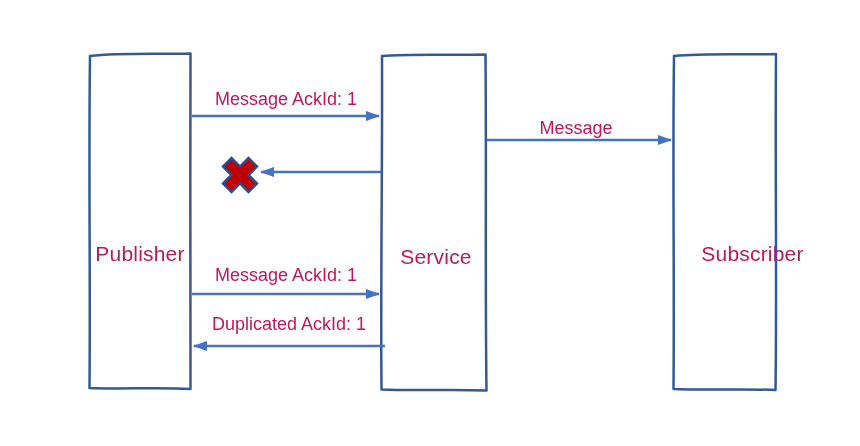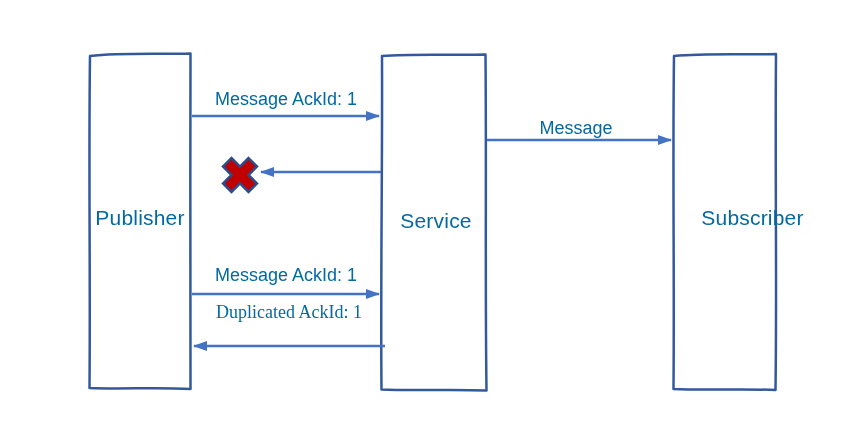--- a/index.html
+++ b/index.html
@@ -15,28 +15,29 @@
     background: #ffffff;
     overflow: hidden;
   }
   .diagram-svg {
     position: absolute;
     left: 0;
     top: 0;
   }
   .label {
     position: absolute;
-    color: #0369a1;
+    color: #be185d;
     text-align: center;
     white-space: nowrap;
     line-height: 1.15;
   }
   .lifeline-label {
     font-size: 21px;
     letter-spacing: 0.2px;
+    margin-top: 36px;
   }
   .msg-label {
     font-size: 18px;
   }
 </style>
 </head>
 <body>
 
 <div class="canvas">
 
@@ -60,15 +61,15 @@
     <path d="M -6 -18 L 6 -18 L 6 -6 L 18 -6 L 18 6 L 6 6 L 6 18 L -6 18 L -6 6 L -18 6 L -18 -6 L -6 -6 Z" transform="translate(240,175) rotate(45)" fill="#c00000" stroke="#2a4d8f" stroke-width="2.5" stroke-linejoin="miter"></path>
   </svg>
 
   <div class="label lifeline-label" style="left:88px;  top:206px; width:104px;">Publisher</div>
   <div class="label lifeline-label" style="left:380px; top:209px; width:112px;">Service</div>
   <div class="label lifeline-label" style="left:672px; top:206px; width:105px;padding-left:28px;">Subscriber</div>
 
   <div class="label msg-label" style="left:192px; top:89px;  width:188px;">Message AckId: 1</div>
   <div class="label msg-label" style="left:487px; top:118px; width:178px;">Message</div>
   <div class="label msg-label" style="left:192px; top:265px; width:188px;">Message AckId: 1</div>
-  <div class="label msg-label" style="left:195px; top:302px; width:188px;font-family:Liberation Serif, serif;">Duplicated AckId: 1</div>
+  <div class="label msg-label" style="left:195px; top:314px; width:188px;">Duplicated AckId: 1</div>
 
 </div>
 
 </body></html>

